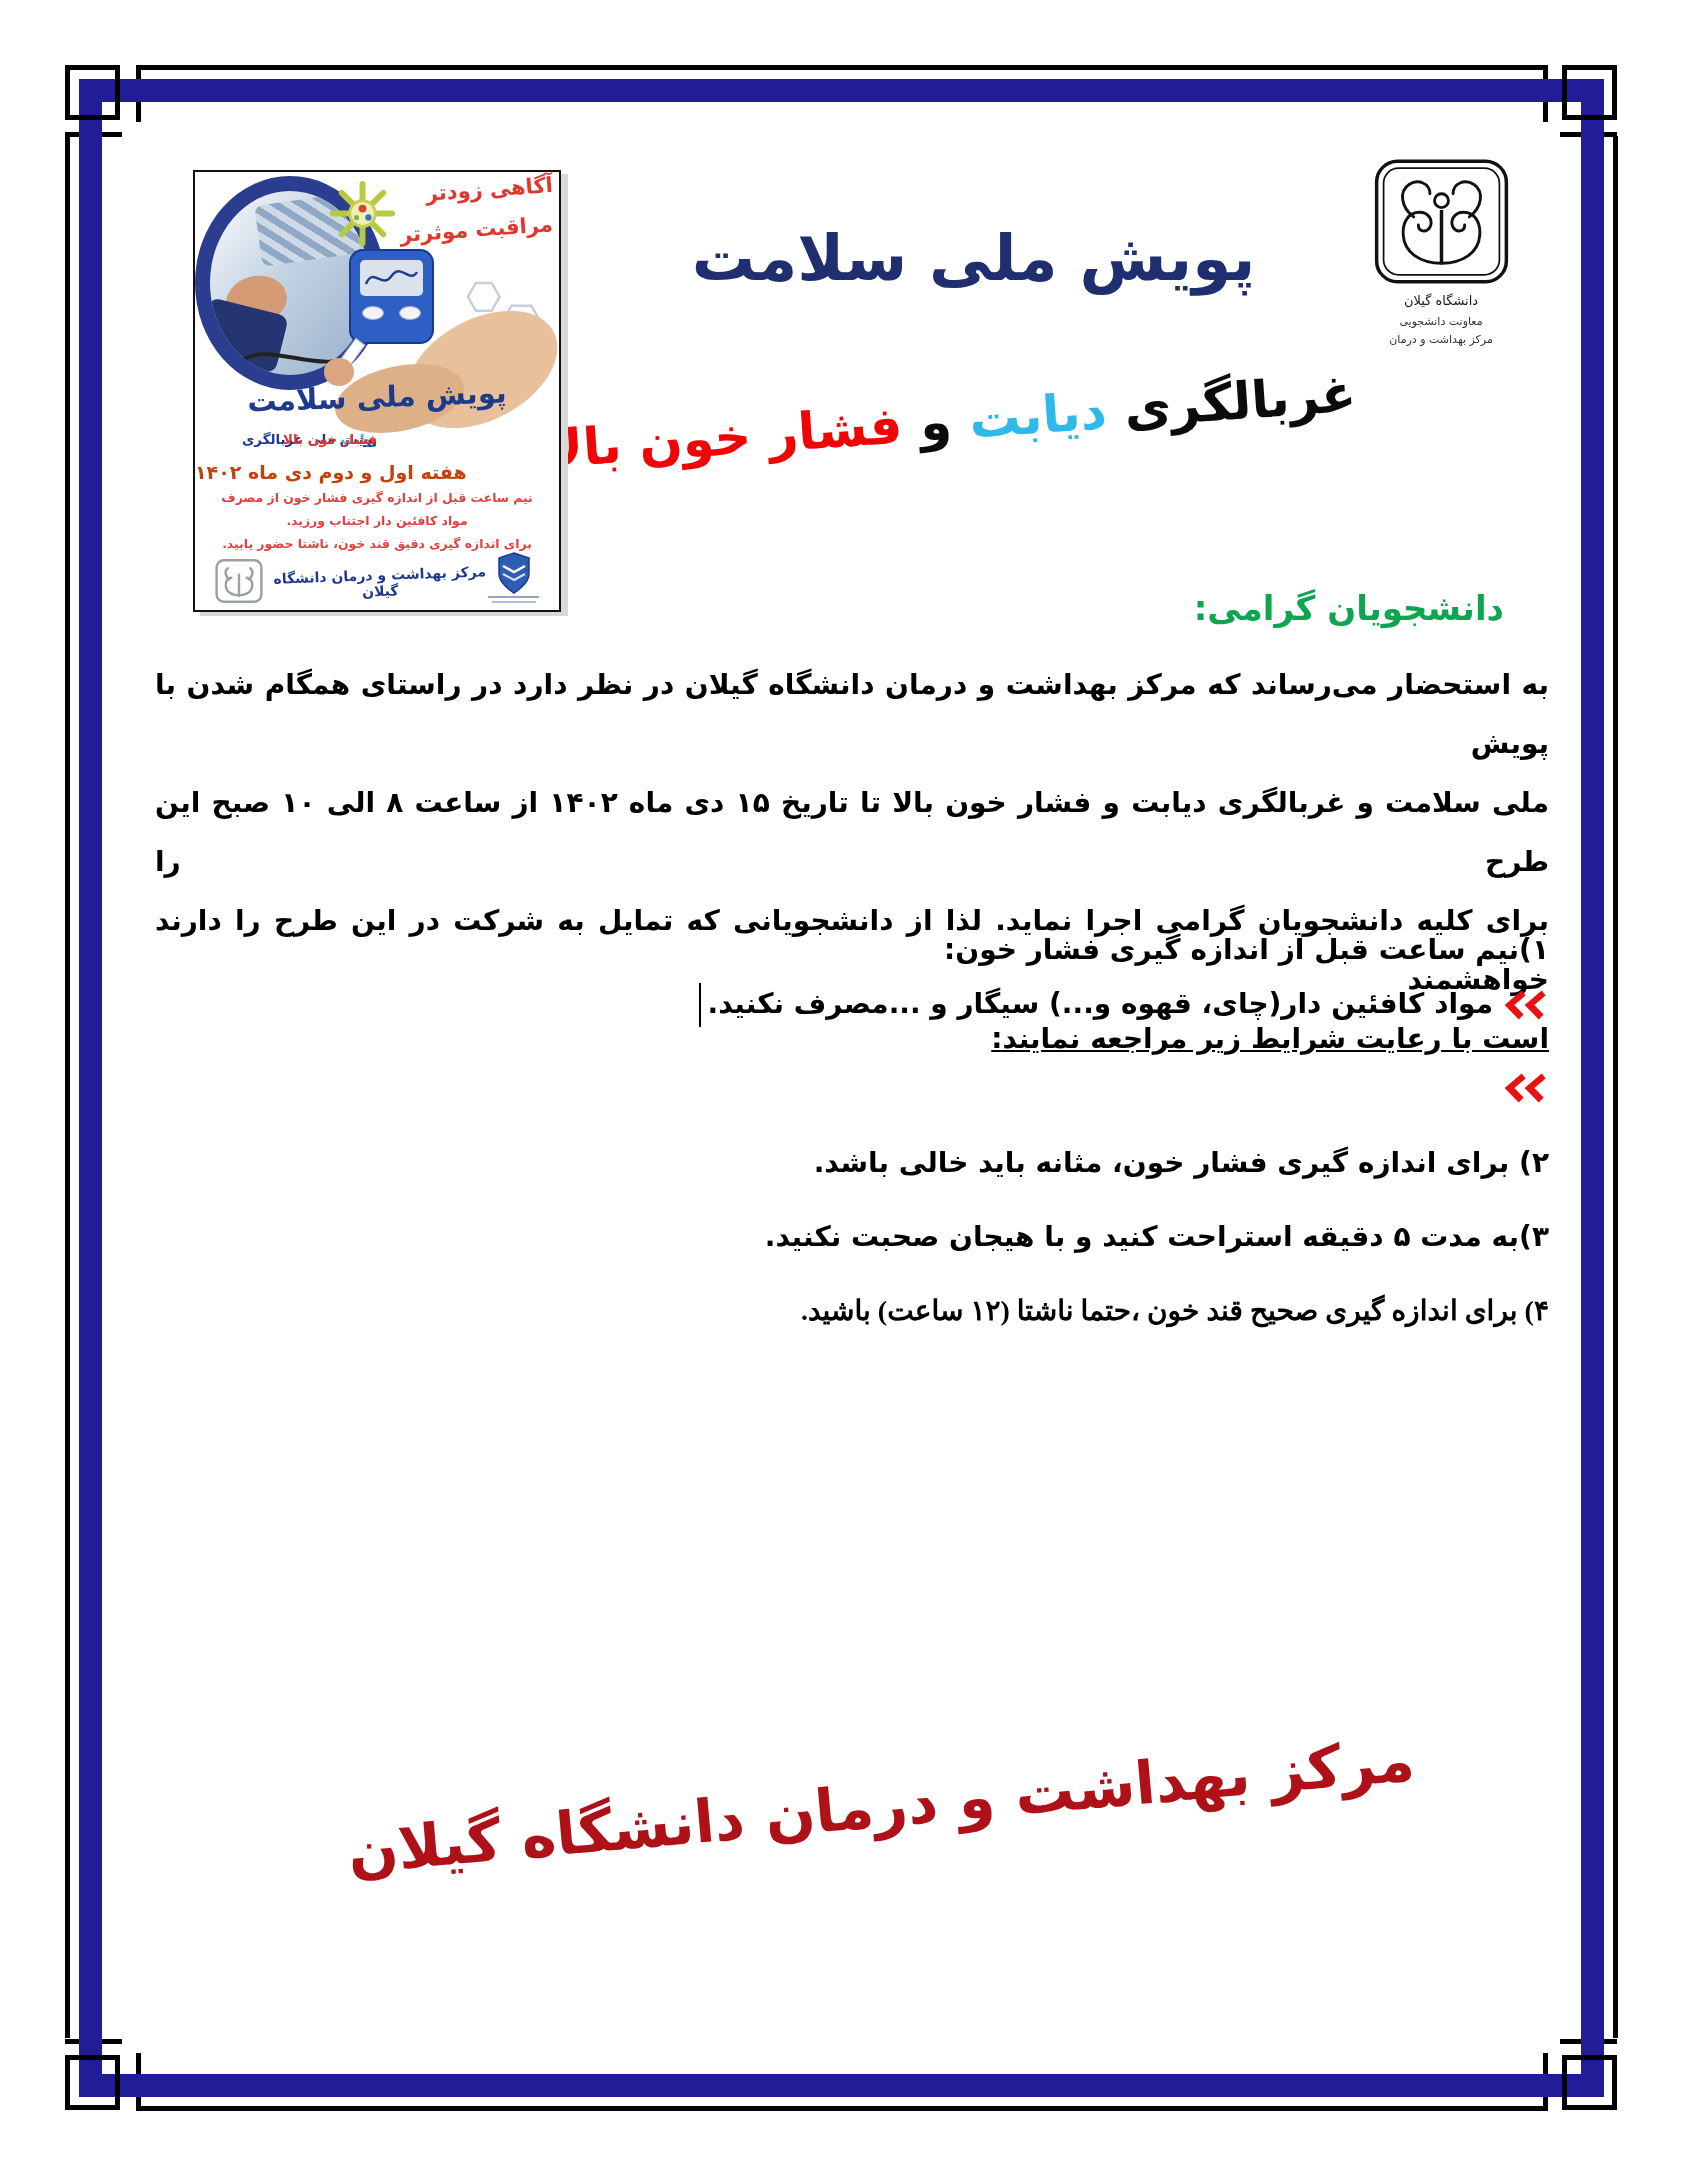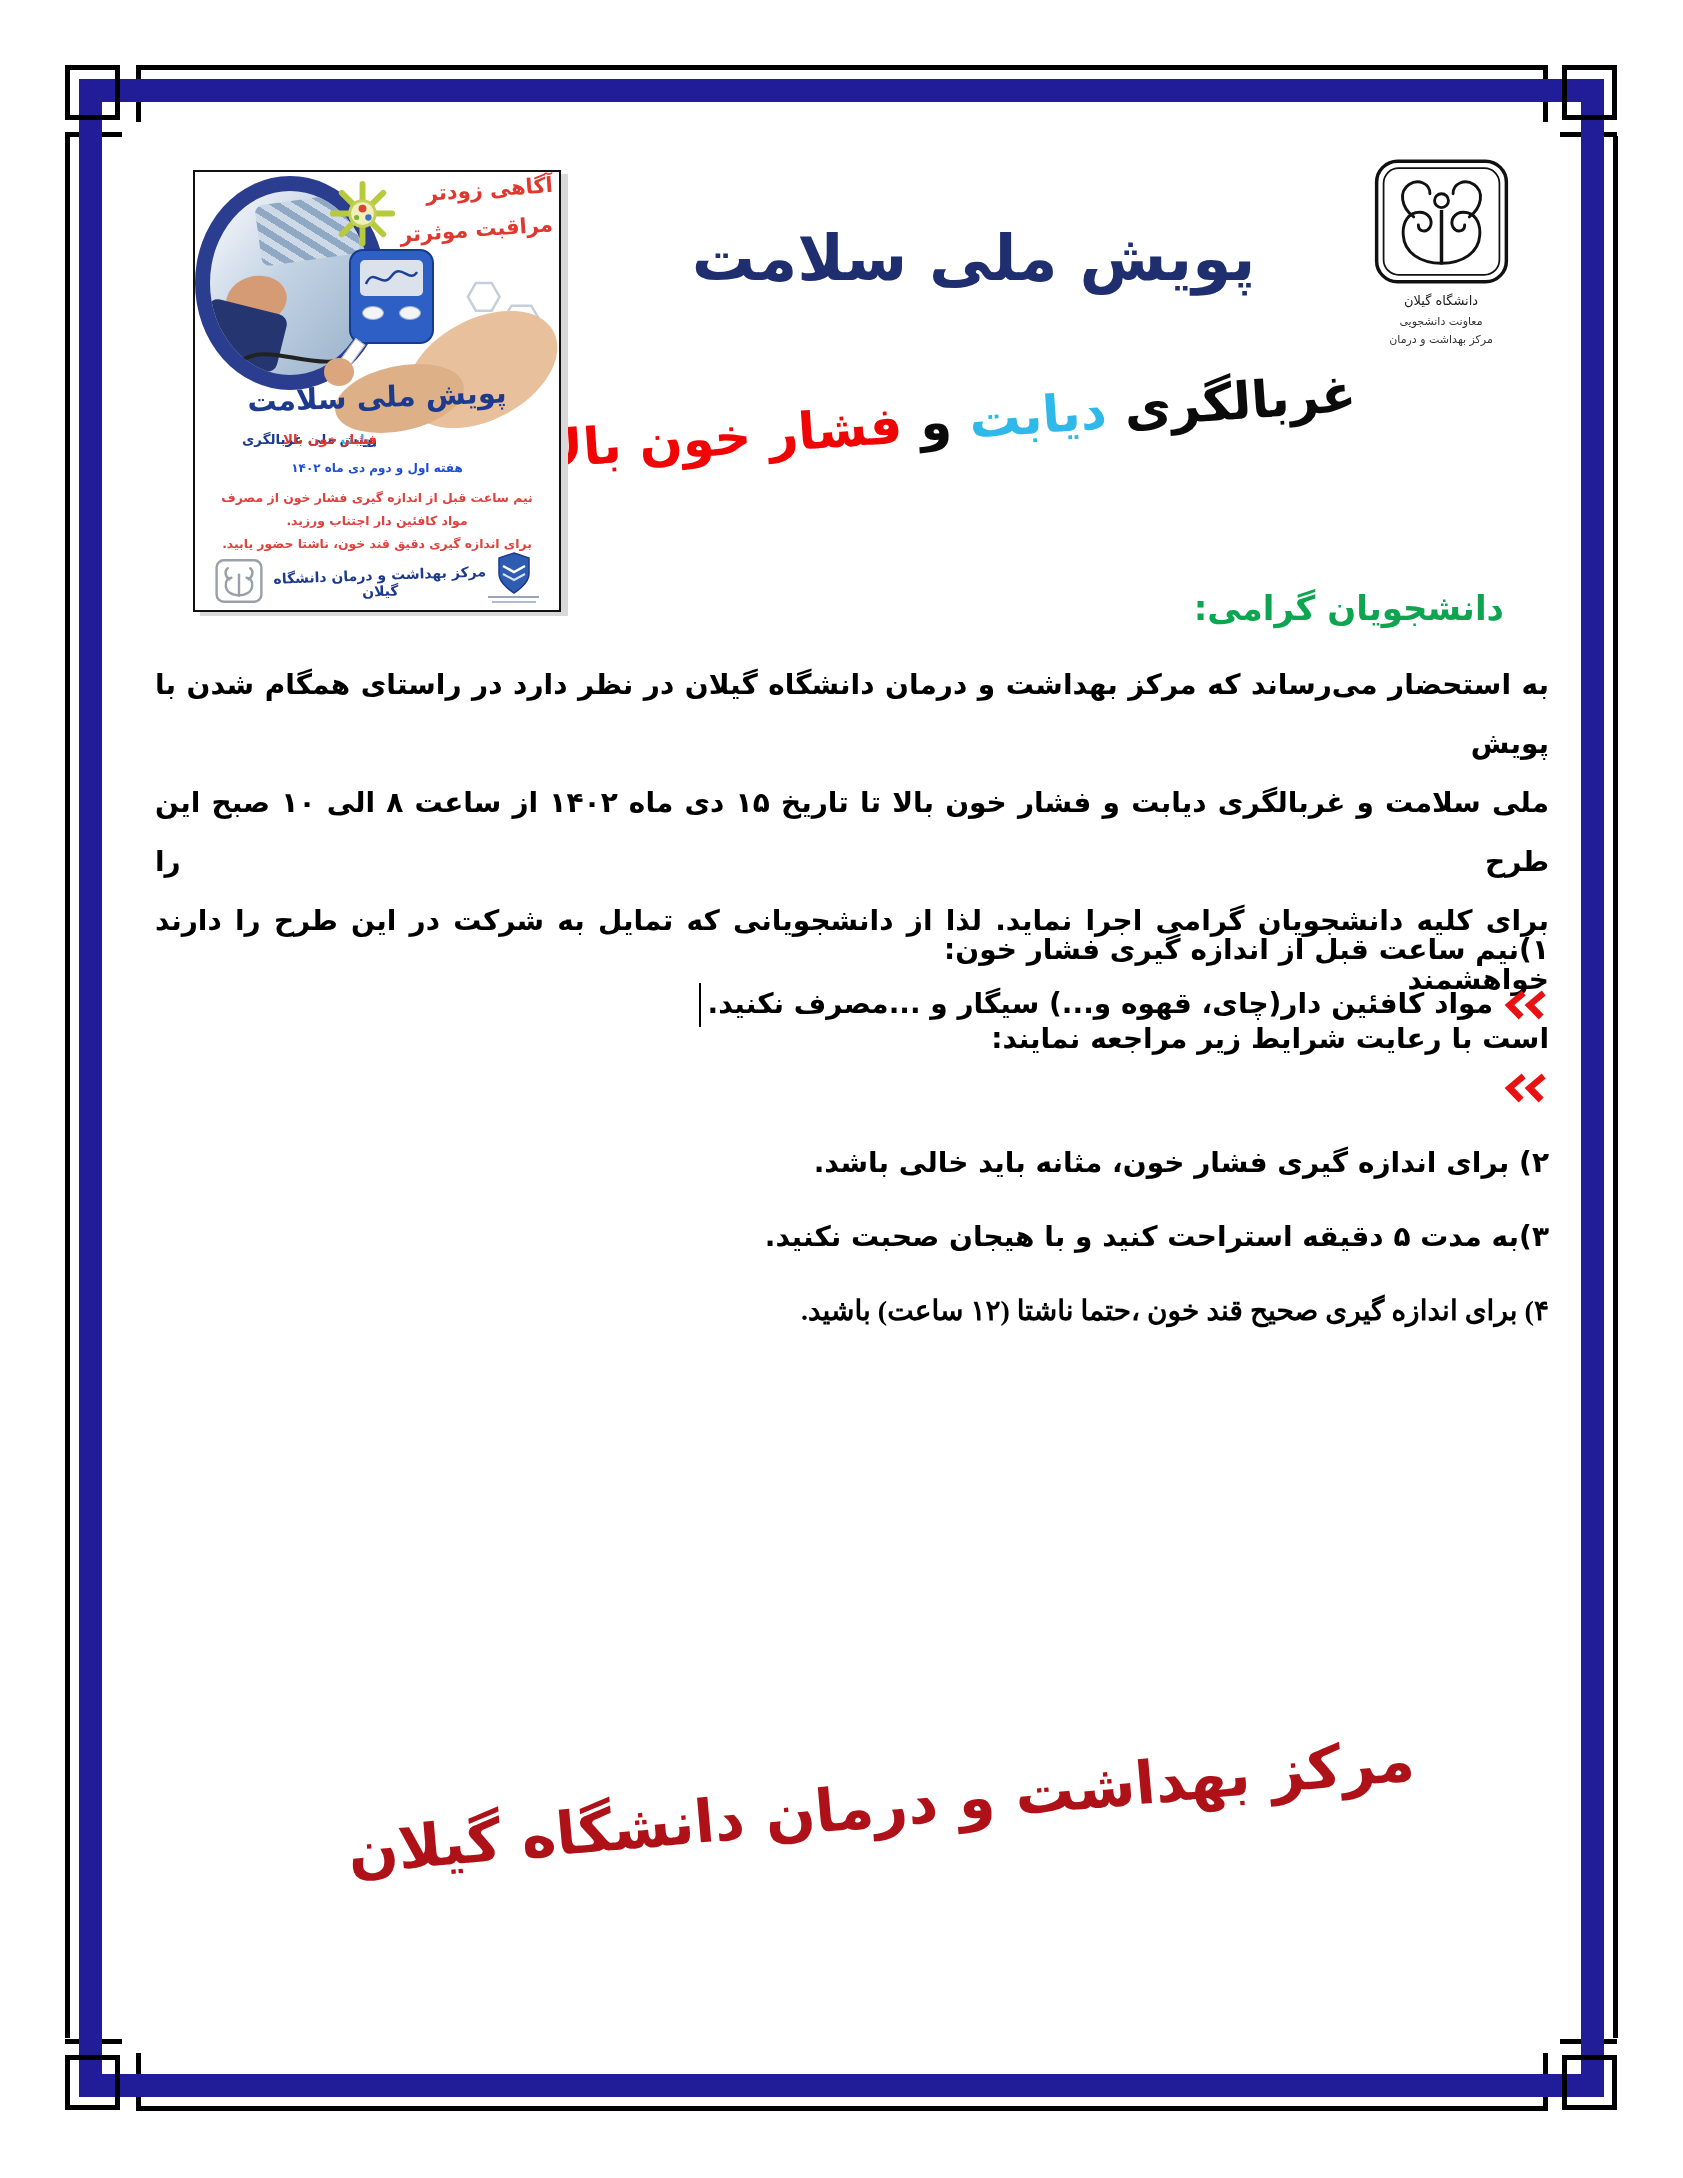--- a/index.html
+++ b/index.html
@@ -22,21 +22,21 @@
       font-size:63px;font-weight:bold;color:#1F2E6E;z-index:4;}
   .callig{left:515px;top:392px;width:871px;text-align:center;font-size:51px;font-weight:bold;
       transform:rotate(-4deg);color:#0b0b0b;z-index:4;white-space:nowrap;}
   .callig .c-cyan{color:#2FB9EA;}
   .callig .c-red{color:#F00505;}
   
   .greeting{left:158px;top:588px;width:1346px;text-align:right;
       font-size:34px;font-weight:bold;color:#0DA54F;z-index:4;}
   .para{left:155px;top:655px;width:1394px;z-index:4;font-size:28px;font-weight:bold;color:#000;}
   .para .pl{line-height:59px;text-align:justify;text-align-last:justify;}
-  .para .pl.last{text-align:right;text-align-last:right;}
+  .para .pl.last{text-align:right;text-align-last:right;text-decoration:underline;}
   .litem{left:155px;width:1394px;text-align:right;font-size:28px;font-weight:bold;
       color:#000000;z-index:4;line-height:51px;}
   .subitem{padding-left:0;padding-right:16px;}
   .chev{display:inline-block;vertical-align:-7px;margin-left:10px;}
   .cursor{display:inline-block;width:2px;height:44px;background:#000;
       vertical-align:middle;margin-right:7px;}
   
   .signature{left:426px;top:1768px;width:990px;text-align:center;font-size:59px;
       font-weight:bold;color:#AE1117;transform:rotate(-5deg);z-index:4;white-space:nowrap;}
   
@@ -65,21 +65,21 @@
       transform:rotate(36deg);}
   .fingertip{left:129px;top:186px;width:30px;height:28px;background:#dba67e;border-radius:50%;}
   .hand1{left:206px;top:147px;width:162px;height:101px;background:#e9c09c;border-radius:50%;
       transform:rotate(-28deg);}
   .hand2{left:139px;top:194px;width:131px;height:65px;background:#deb088;border-radius:50%;
       transform:rotate(-12deg);}
   .ptitle{left:0;right:0;top:208px;text-align:center;font-size:29px;font-weight:bold;
       color:#1d3a8d;transform:rotate(-2deg);}
   .psub{left:0;right:0;top:260px;text-align:center;font-size:13.4px;font-weight:bold;color:#1d3a8d;}
   .psub .c-cyan{color:#3bb6e8;} .psub .c-red{color:#e0372e;}
-  .pweek{left:0;right:0;top:289px;text-align:center;font-size:12px;font-weight:bold;color:#1d4ed8;}
+  .pweek{left:0;right:0;top:289px;text-align:left;font-size:19px;font-weight:bold;color:#c2410c;}
   .pnote{left:0;right:0;text-align:center;font-size:12.4px;font-weight:bold;color:#e0413d;}
   .n1{top:318px;} .n2{top:341px;} .n3{top:364px;}
   .pfoot-callig{left:71px;width:228px;top:395px;text-align:center;font-size:14px;
       font-weight:bold;color:#1d3a8d;transform:rotate(-2deg);}
   .gray-logo{left:20px;top:386px;}
   .shield{left:303px;top:380px;}
   .shield-cap{left:293px;top:424px;width:51px;height:2px;background:#9aa3bd;}
   .shield-cap2{left:297px;top:429px;width:44px;height:2px;background:#b3bacf;}
 </style>
 </head>

